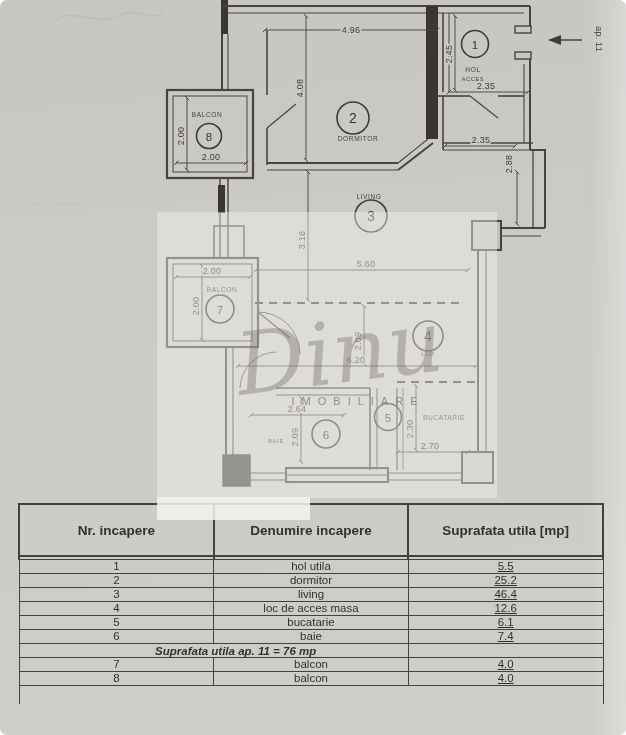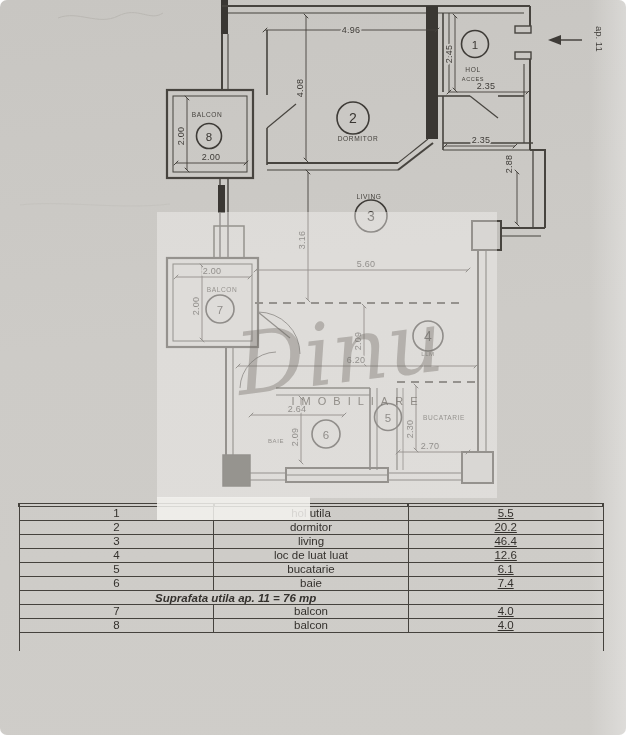--- a/index.html
+++ b/index.html
@@ -237,43 +237,48 @@
     <g>
       <rect x="157" y="212" width="340" height="286" fill="rgba(243,242,239,0.45)"></rect>
       <text class="wm-script" transform="translate(240,395) rotate(-7)">Dinu</text>
       <text class="wm-sub" x="358" y="405">IMOBILIARE</text>
     </g>
   </svg>
 
   <div class="tblwrap">
     <table class="area">
       <tbody>
+          <tr>
+        <th class="c1">Nr. incapere</th>
+        <th>Denumire incapere</th>
+        <th class="c3">Suprafata utila [mp]</th>
+      </tr>
       <tr class="spacer">
             <td></td>
             <td></td>
             <td></td>
           </tr>
       <tr class="datarow">
         <td class="c1">1</td>
         <td>hol utila</td>
         <td class="c3">5.5</td>
       </tr>
       <tr class="datarow">
         <td class="c1">2</td>
         <td>dormitor</td>
-        <td class="c3">20.2</td>
+        <td class="c3">25.2</td>
       </tr>
       <tr class="datarow">
         <td class="c1">3</td>
         <td>living</td>
         <td class="c3">46.4</td>
       </tr>
       <tr class="datarow">
         <td class="c1">4</td>
-        <td>loc de luat luat</td>
+        <td>loc de acces masa</td>
         <td class="c3">12.6</td>
       </tr>
       <tr class="datarow">
         <td class="c1">5</td>
         <td>bucatarie</td>
         <td class="c3">6.1</td>
       </tr>
       <tr class="datarow">
         <td class="c1">6</td>
         <td>baie</td>

